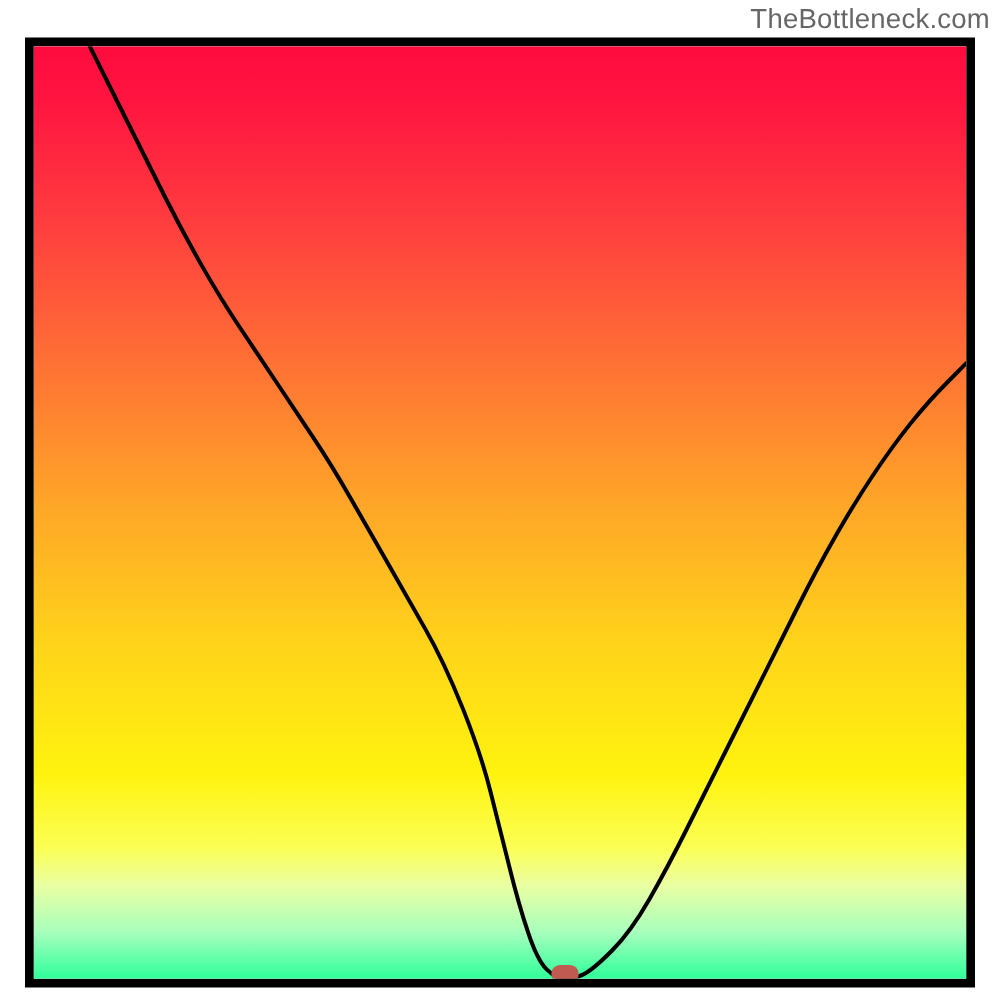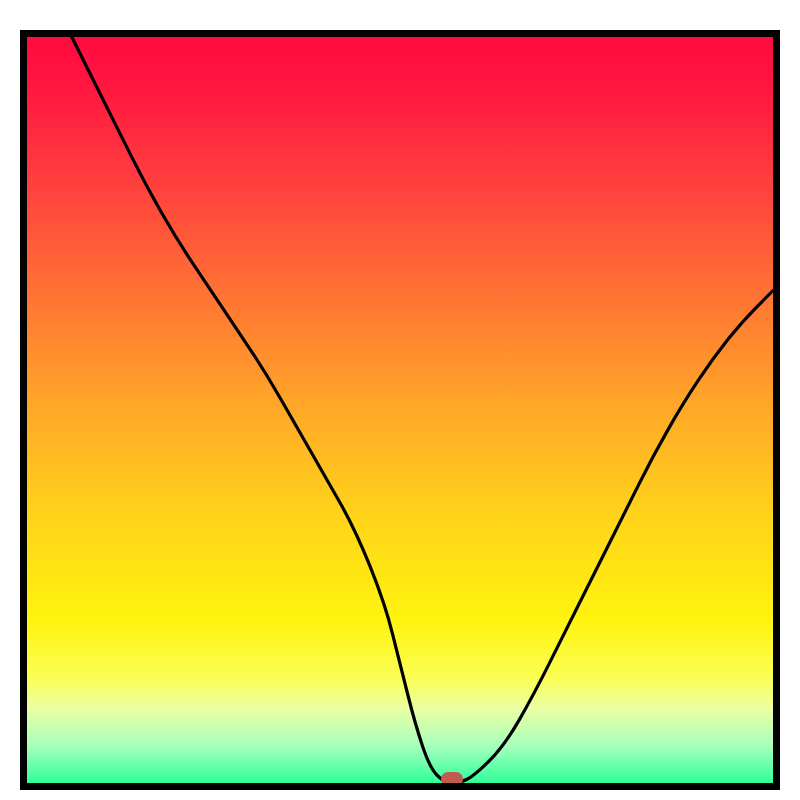--- a/index.html
+++ b/index.html
@@ -66,20 +66,21 @@
     background: #c15b52;
     border-radius: 7px;
     transform: translate(-50%, -50%);
   }
 </style>
 </head>
 <body>
 
 <div class="container">
 
+  <div class="watermark">TheBottleneck.com</div>
 
   <div class="plot-frame">
     <div class="gradient-bg"></div>
 
     <svg class="curve" viewBox="0 0 746 746" preserveAspectRatio="none">
       <path id="curve-path" fill="none" stroke="#000" stroke-width="3.2" stroke-linecap="round" stroke-linejoin="round" d="M 44.8 0.0 Q 44.8 0.0 67.1 44.8 Q 89.5 89.5 104.4 119.4 Q 119.4 149.2 134.3 175.3 Q 149.2 201.4 164.1 223.8 Q 179.0 246.2 194.0 268.6 Q 208.9 290.9 223.8 313.3 Q 238.7 335.7 253.6 361.8 Q 268.6 387.9 283.5 414.0 Q 298.4 440.1 313.3 466.3 Q 328.2 492.4 343.2 529.7 Q 358.1 567.0 365.5 596.8 Q 373.0 626.6 380.5 656.5 Q 387.9 686.3 395.4 708.7 Q 402.8 731.1 410.3 738.5 Q 417.8 746.0 425.2 746.0 Q 432.7 746.0 440.1 742.3 Q 447.6 738.5 462.5 723.6 Q 477.4 708.7 492.4 682.6 Q 507.3 656.5 522.2 626.6 Q 537.1 596.8 552.0 567.0 Q 567.0 537.1 581.9 507.3 Q 596.8 477.4 611.7 447.6 Q 626.6 417.8 641.6 391.6 Q 656.5 365.5 671.4 343.2 Q 686.3 320.8 701.2 302.1 Q 716.2 283.5 731.1 268.6 T 746.0 253.6"></path>
     </svg>
 
     <div id="marker" class="marker" style="left: 425.22px; top: 742.27px;"></div>
   </div>

